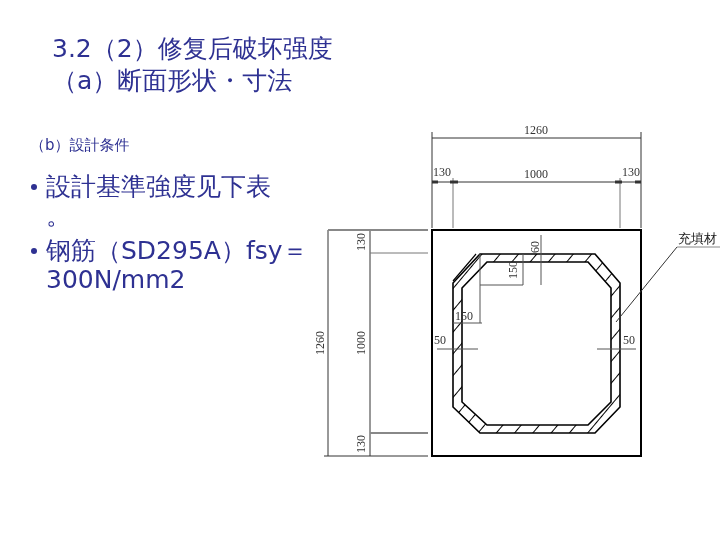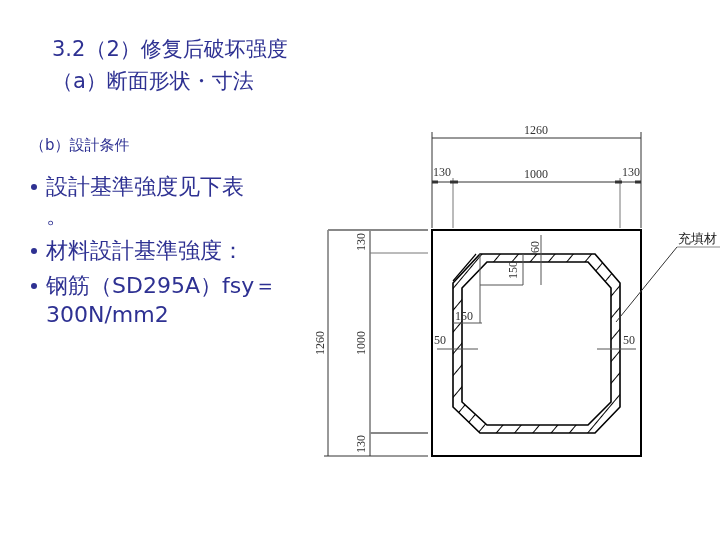--- a/index.html
+++ b/index.html
@@ -1,46 +1,42 @@
 <!DOCTYPE html>
 <html><head>
 <meta charset="utf-8">
 <style>
   html, body { margin: 0; padding: 0; background: #ffffff; }
   body { width: 720px; height: 540px; position: relative; overflow: hidden;
          font-family: "DejaVu Sans", "Liberation Sans", sans-serif; }
-  .title { position: absolute; color: #2e3192; font-size: 21px; line-height: 30px; white-space: nowrap; }
+  .title { position: absolute; color: #2e3192; font-size: 25px; line-height: 30px; white-space: nowrap; }
   .t1 { left: 52px; top: 34px; }
   .t2 { left: 52px; top: 66px; text-align: center; }
   .sub { position: absolute; left: 30px; top: 130px; color: #2e3192; font-size: 15px; line-height: 30px; white-space: nowrap; }
-  .bullets { position: absolute; left: 28px; top: 172px; width: 290px; color: #2e3192; font-size: 22px; line-height: 29px; }
+  .bullets { position: absolute; left: 28px; top: 172px; width: 290px; color: #2e3192; font-size: 25px; line-height: 29px; }
   .bullet { position: relative; padding-left: 18px; margin-bottom: 6px; }
   .bullet .dot { position: absolute; left: 3px; top: 12px; width: 6px; height: 6px; border-radius: 50%; background: #2e3192; }
   .bullet .txt { display: block; white-space: pre-line; }
   svg.diagram { position: absolute; left: 0; top: 0; }
   svg text { font-family: "Liberation Serif", "DejaVu Serif", serif; }
   svg .lbl { font-family: "DejaVu Sans", "Liberation Sans", sans-serif; }
 </style>
 </head>
 <body>
 
 <div class="title t1">3.2（2）修复后破坏强度</div>
 <div class="title t2">（a）断面形状・寸法</div>
 
 <div class="sub">（b）設計条件</div>
 
 <div class="bullets">
   <div class="bullet">
     <span class="dot"></span>
     <span class="txt">設計基準強度见下表
 。</span>
-  </div>
-  <div class="bullet">
-    <span class="dot"></span>
-    <span class="txt">材料設計基準強度：</span>
   </div>
   <div class="bullet">
     <span class="dot"></span>
     <span class="txt">钢筋（SD295A）fsy＝
 300N/mm2</span>
   </div>
 </div>
 
 <svg class="diagram" width="720" height="540" viewBox="0 0 720 540">
   <defs>

